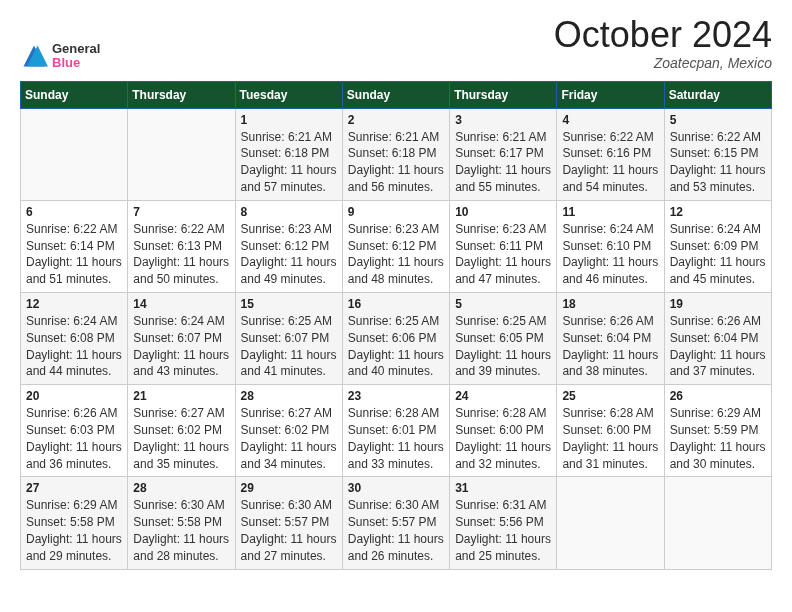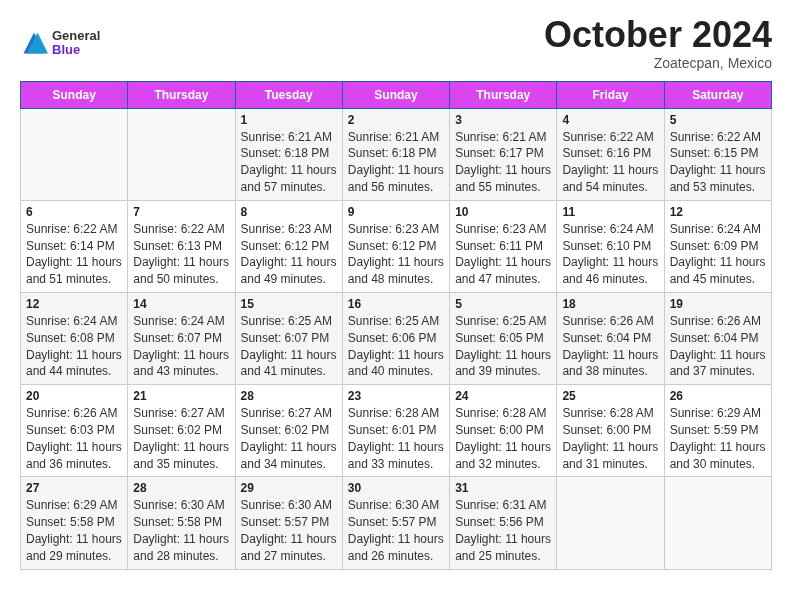--- a/index.html
+++ b/index.html
@@ -12,65 +12,66 @@
     }
     .page {
       width: 792px;
       min-height: 612px;
       background: #fff;
       padding: 15px 20px;
     }
     .header {
       display: flex;
       justify-content: space-between;
-      align-items: center;
+      align-items: flex-end;
       margin-bottom: 10px;
       gap: 16px;
     }
     .logo {
       display: flex;
       align-items: center;
       gap: 4px;
     }
     .logo-text {
       display: flex;
       flex-direction: column;
       font-size: 13px;
       font-weight: bold;
       line-height: 1.1;
     }
     .logo-general { color: #333; }
-    .logo-blue { color: #6d28d9; }
+    .logo-blue { color: #ec4899; }
     .logo-icon {
       width: 28px;
       height: 28px;
     }
     .title-block {
       text-align: right;
     }
     .month-title {
       font-size: 36px;
-      font-weight: 700;
+      font-weight: 400;
       color: #222;
       line-height: 1.1;
     }
     .location {
       font-size: 14px;
       color: #555;
+      font-style: italic;
     }
     .calendar {
       width: 100%;
       border-collapse: collapse;
       font-size: 10.5px;
     }
     .calendar thead th {
-      background: #d946ef;
+      background: #14532d;
       color: #fff;
       padding: 6px 4px;
-      text-align: center;
+      text-align: left;
       font-size: 12px;
       font-weight: bold;
       border: 1px solid #1a5fa8;
     }
     .calendar tbody td {
       border: 1px solid #ccc;
       vertical-align: top;
       padding: 4px 5px;
       width: calc(100%/7);
       min-height: 80px;

